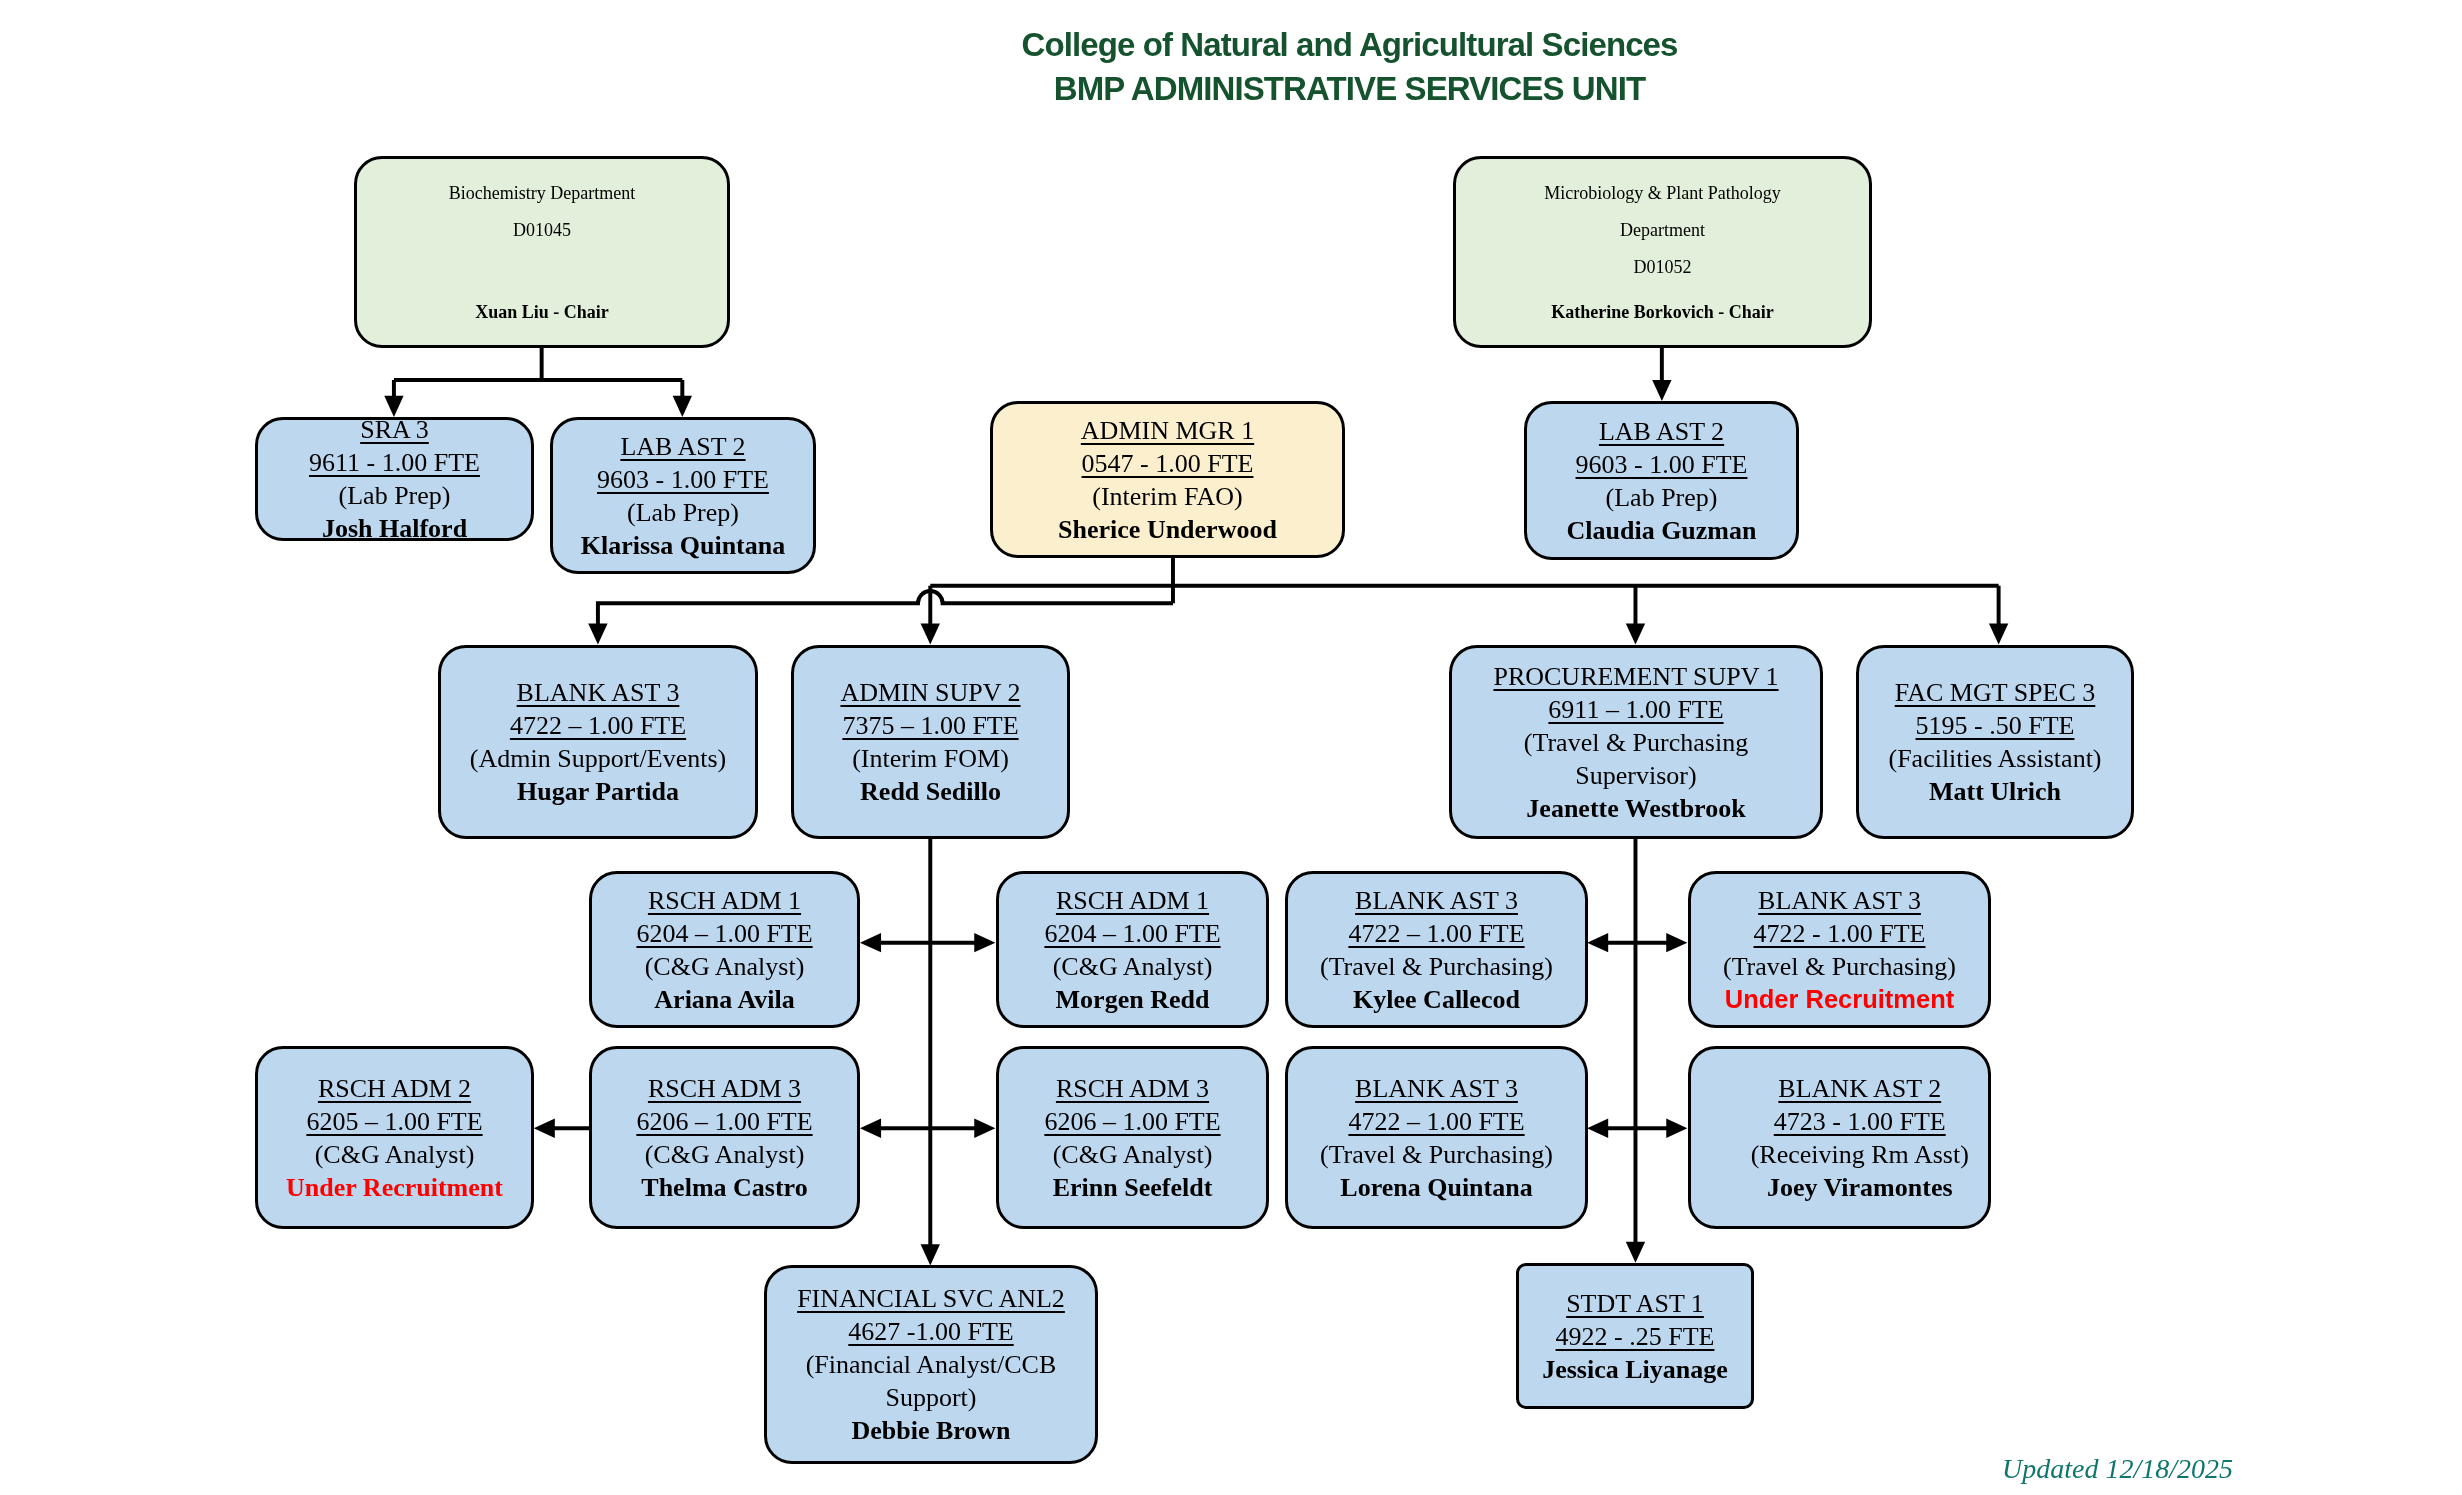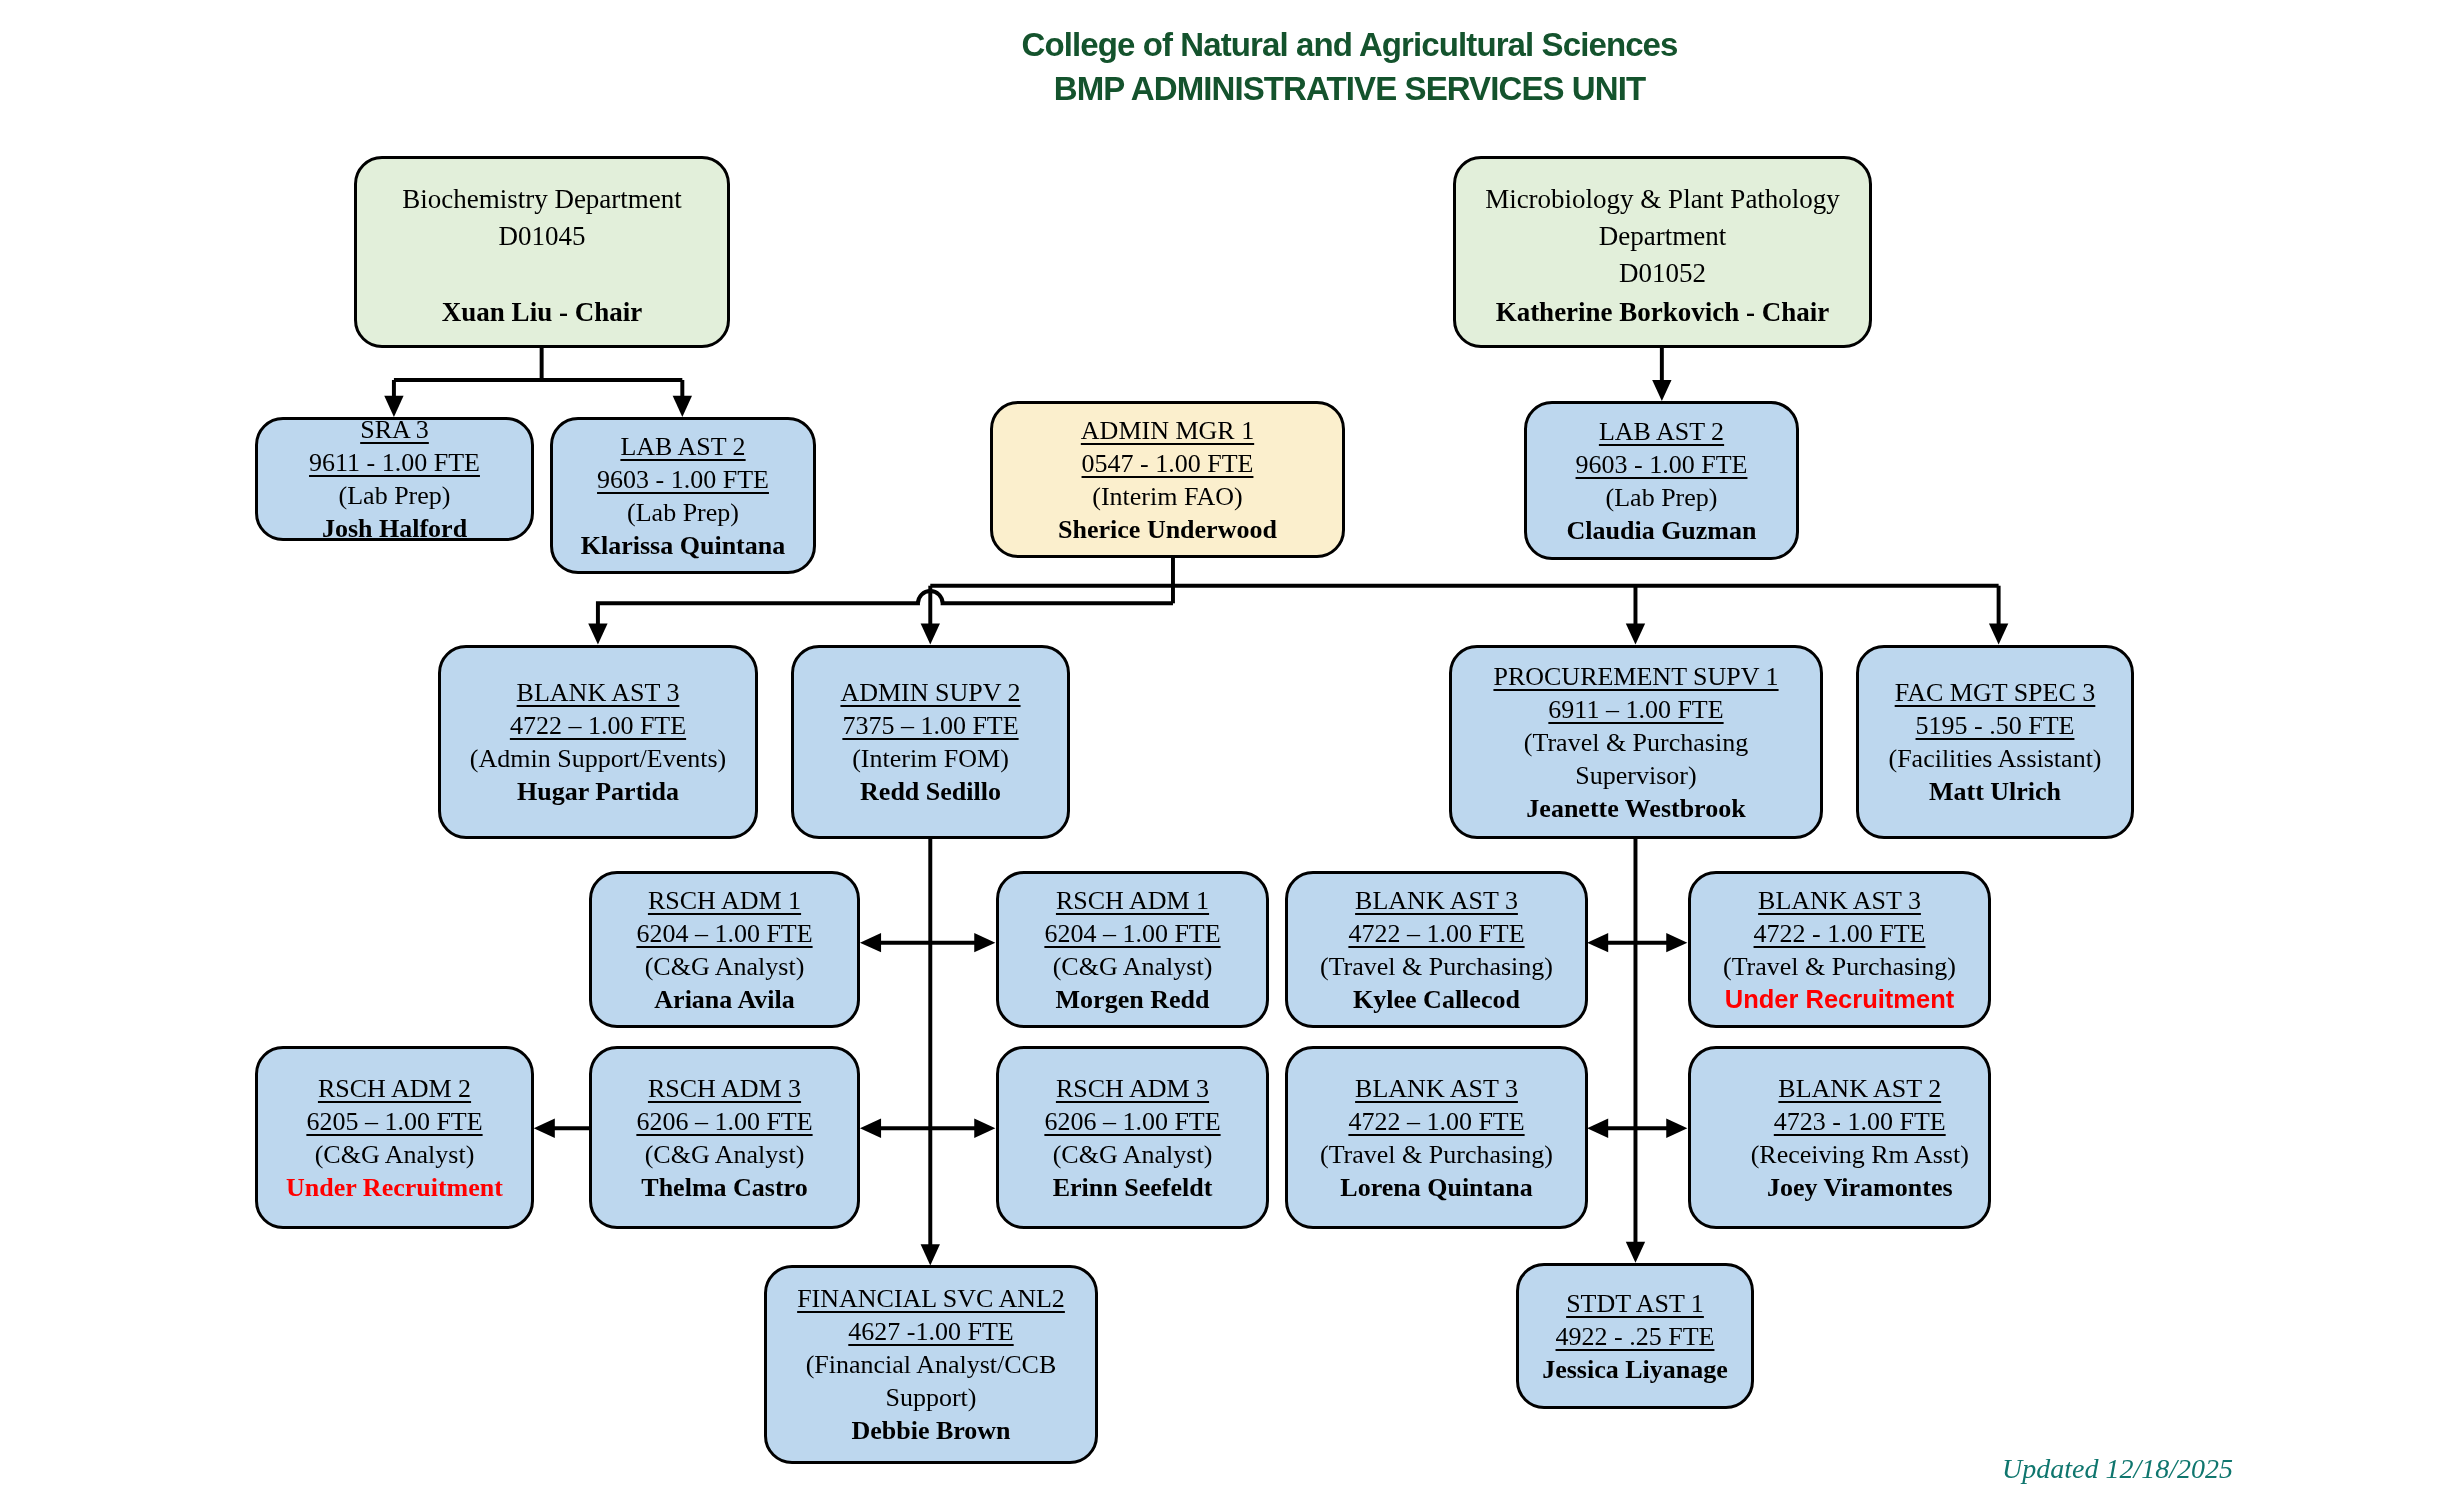--- a/index.html
+++ b/index.html
@@ -13,21 +13,21 @@
   #connectors{position:absolute;left:0;top:0;z-index:1;}
   #connectors path,#connectors line{stroke:#000;stroke-width:4.5;fill:none;}
   #connectors polygon{fill:#000;stroke:none;}
   
   .box{position:absolute;z-index:2;box-sizing:border-box;border:3.1px solid #000;border-radius:28px;
        display:flex;flex-direction:column;justify-content:center;align-items:center;
        text-align:center;font-size:26px;line-height:33px;color:#000;padding:5.3px 3.5px;}
   .box.blue{background:#bdd7ee;}
   .box.green{background:#e2efda;}
   .box.yellow{background:#fbefcd;}
-  .box.dept{justify-content:center;padding-top:22px;padding-bottom:14px;font-size:27px;line-height:37px;}
+  .box.dept{justify-content:center;padding-top:16px;padding-bottom:14px;font-size:18px;line-height:37px;}
   .ln{white-space:nowrap;}
   .ln.u{text-decoration:underline;text-decoration-thickness:2.2px;text-underline-offset:4.4px;}
   .ln.b{font-weight:bold;}
   .ln.chair{font-weight:bold;margin-top:auto;}
   .ln.rbserif{font-weight:bold;color:#ff0000;}
   .ln.rbsans{font-weight:bold;color:#ff0000;font-family:"Liberation Sans",sans-serif;font-size:25.5px;}
   
   .updated{position:absolute;left:1864px;top:1453px;width:369px;text-align:right;z-index:3;
            font-family:"Liberation Serif",serif;font-style:italic;color:#0f766e;font-size:28px;}
 </style>
@@ -199,21 +199,21 @@
       <div class="ln p">(Receiving Rm Asst)</div>
       <div class="ln b">Joey Viramontes</div>
     </div>
   <div class="box blue" style="left:764px;top:1265px;width:334px;height:199px;">
       <div class="ln u">FINANCIAL SVC ANL2</div>
       <div class="ln u">4627 -1.00 FTE</div>
       <div class="ln p">(Financial Analyst/CCB</div>
       <div class="ln p">Support)</div>
       <div class="ln b">Debbie Brown</div>
     </div>
-  <div class="box blue" style="left:1516px;top:1263px;width:238px;height:146px;">
+  <div class="box blue" style="left:1516px;top:1263px;width:238px;height:146px;border-radius:10px;">
       <div class="ln u">STDT AST 1</div>
       <div class="ln u">4922 - .25 FTE</div>
       <div class="ln b">Jessica Liyanage</div>
     </div>
 
   <div class="updated">Updated 12/18/2025</div>
 </div>
 
 
 </body></html>

